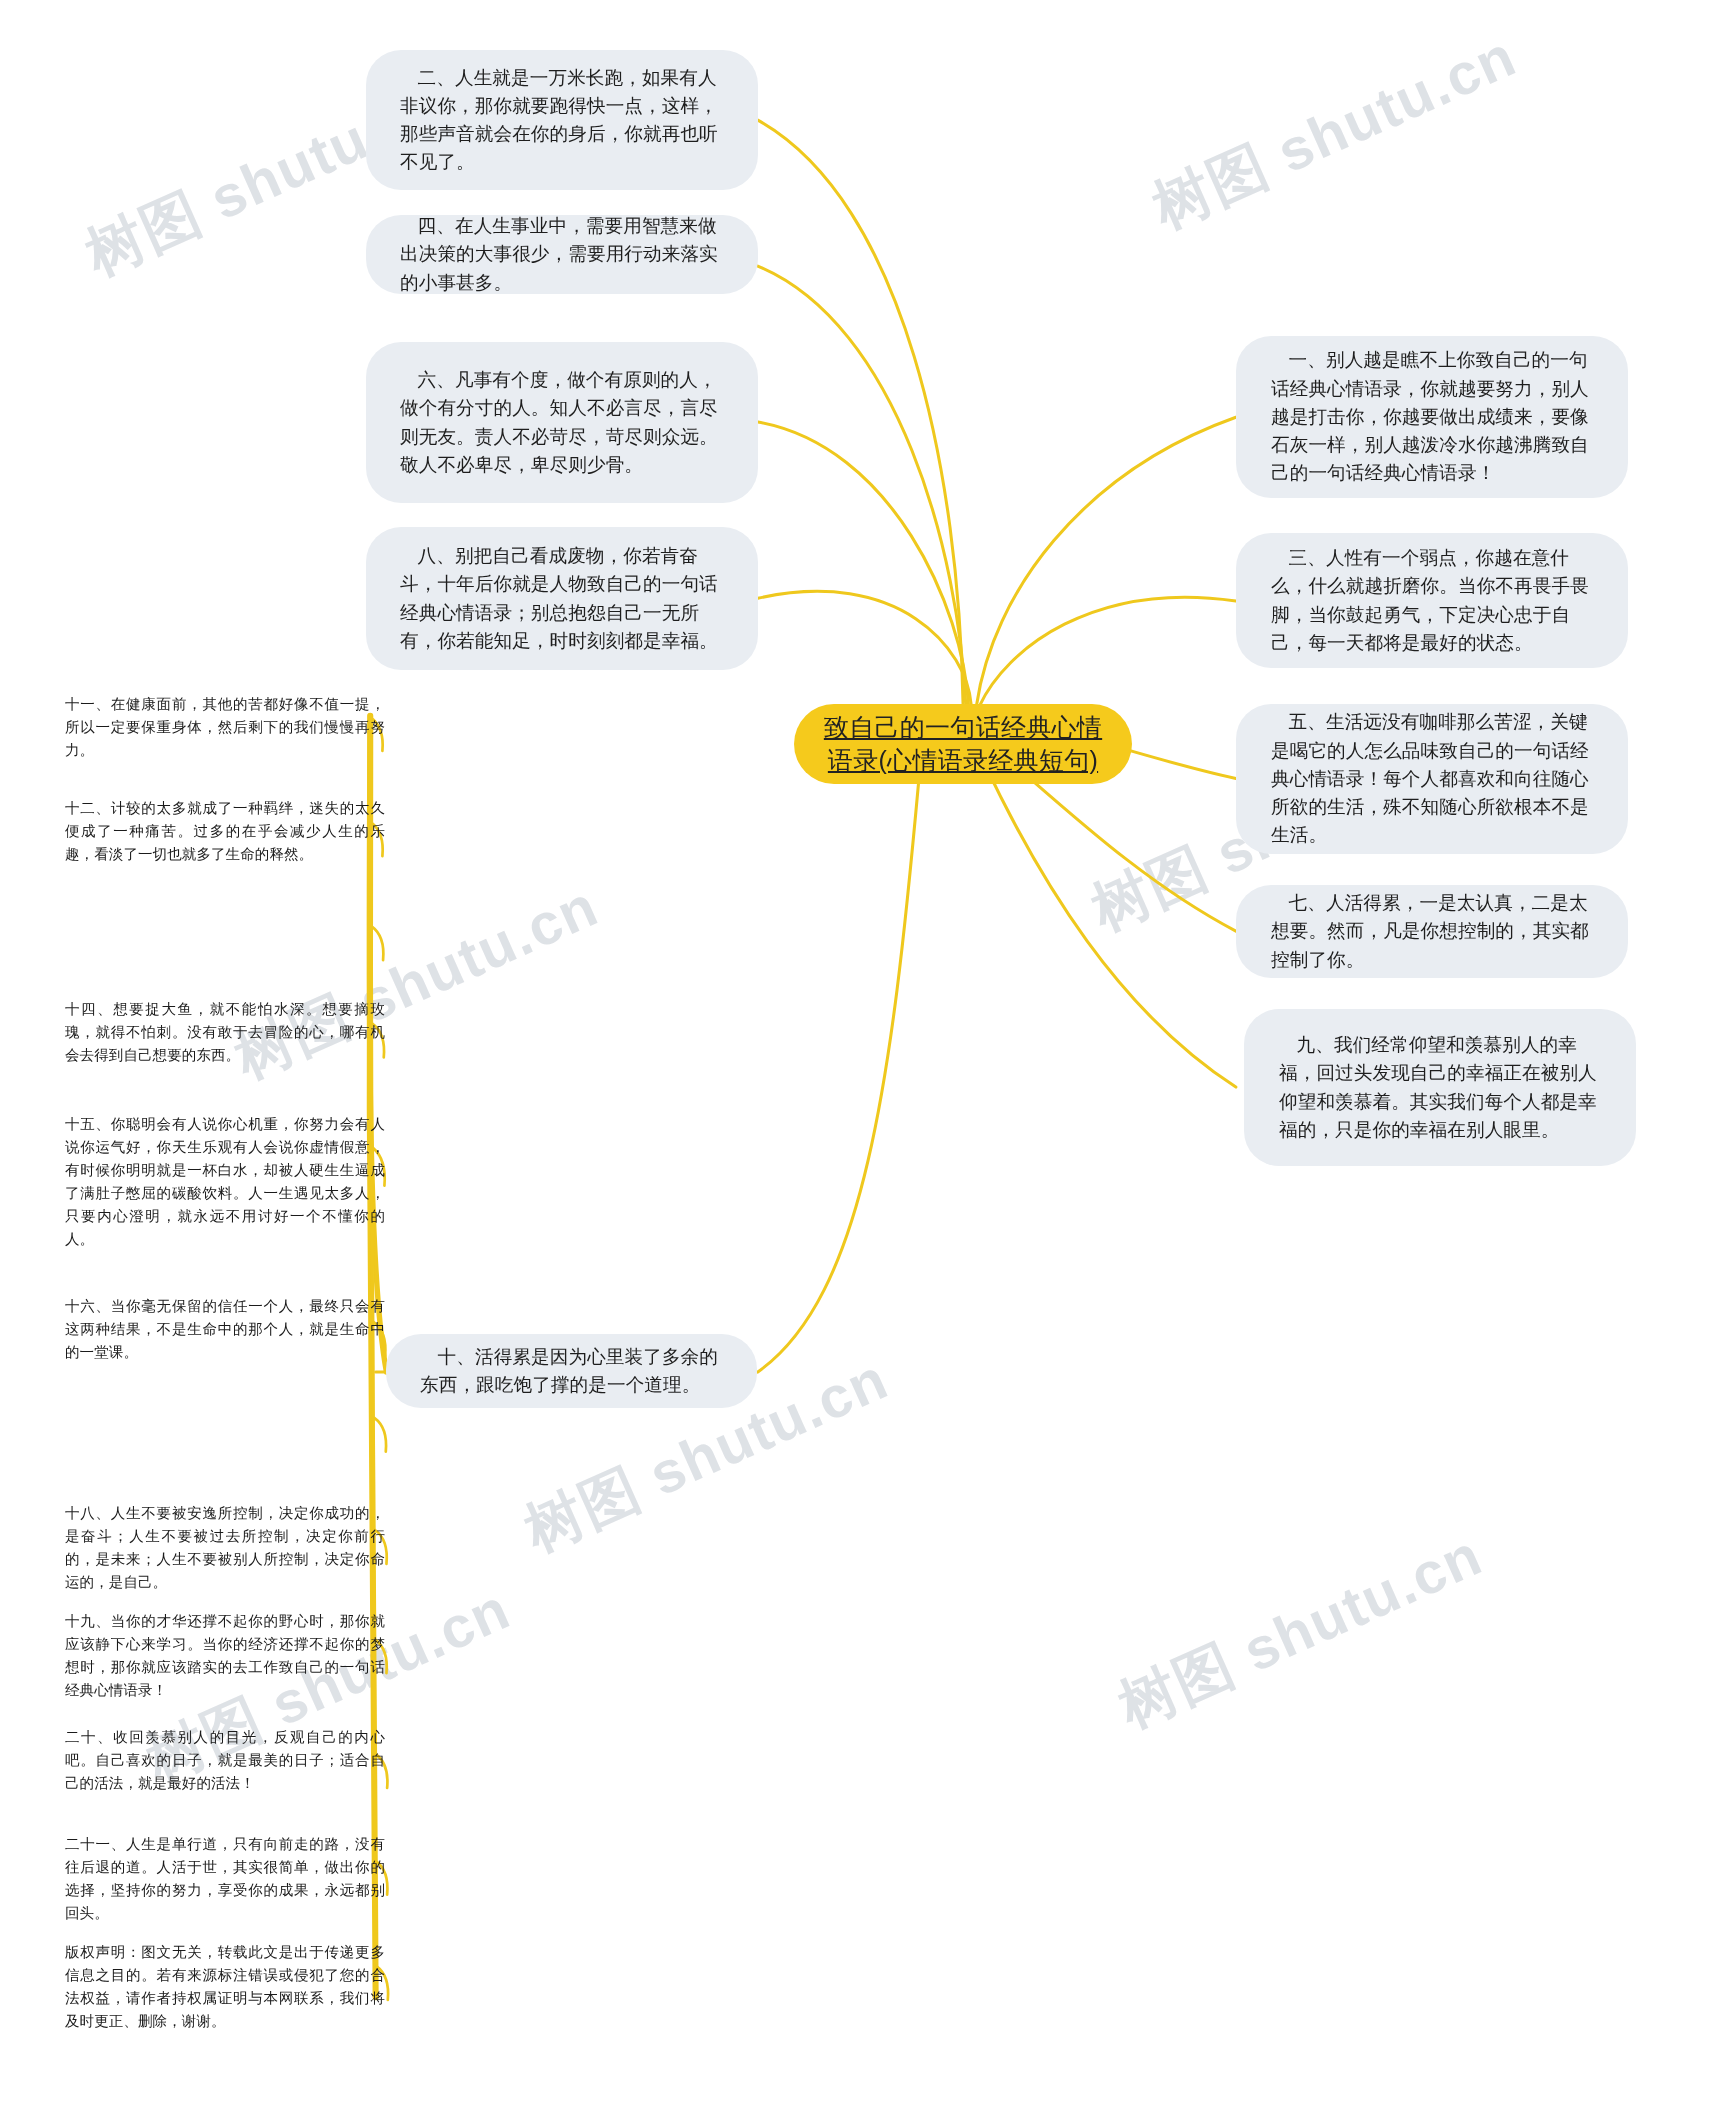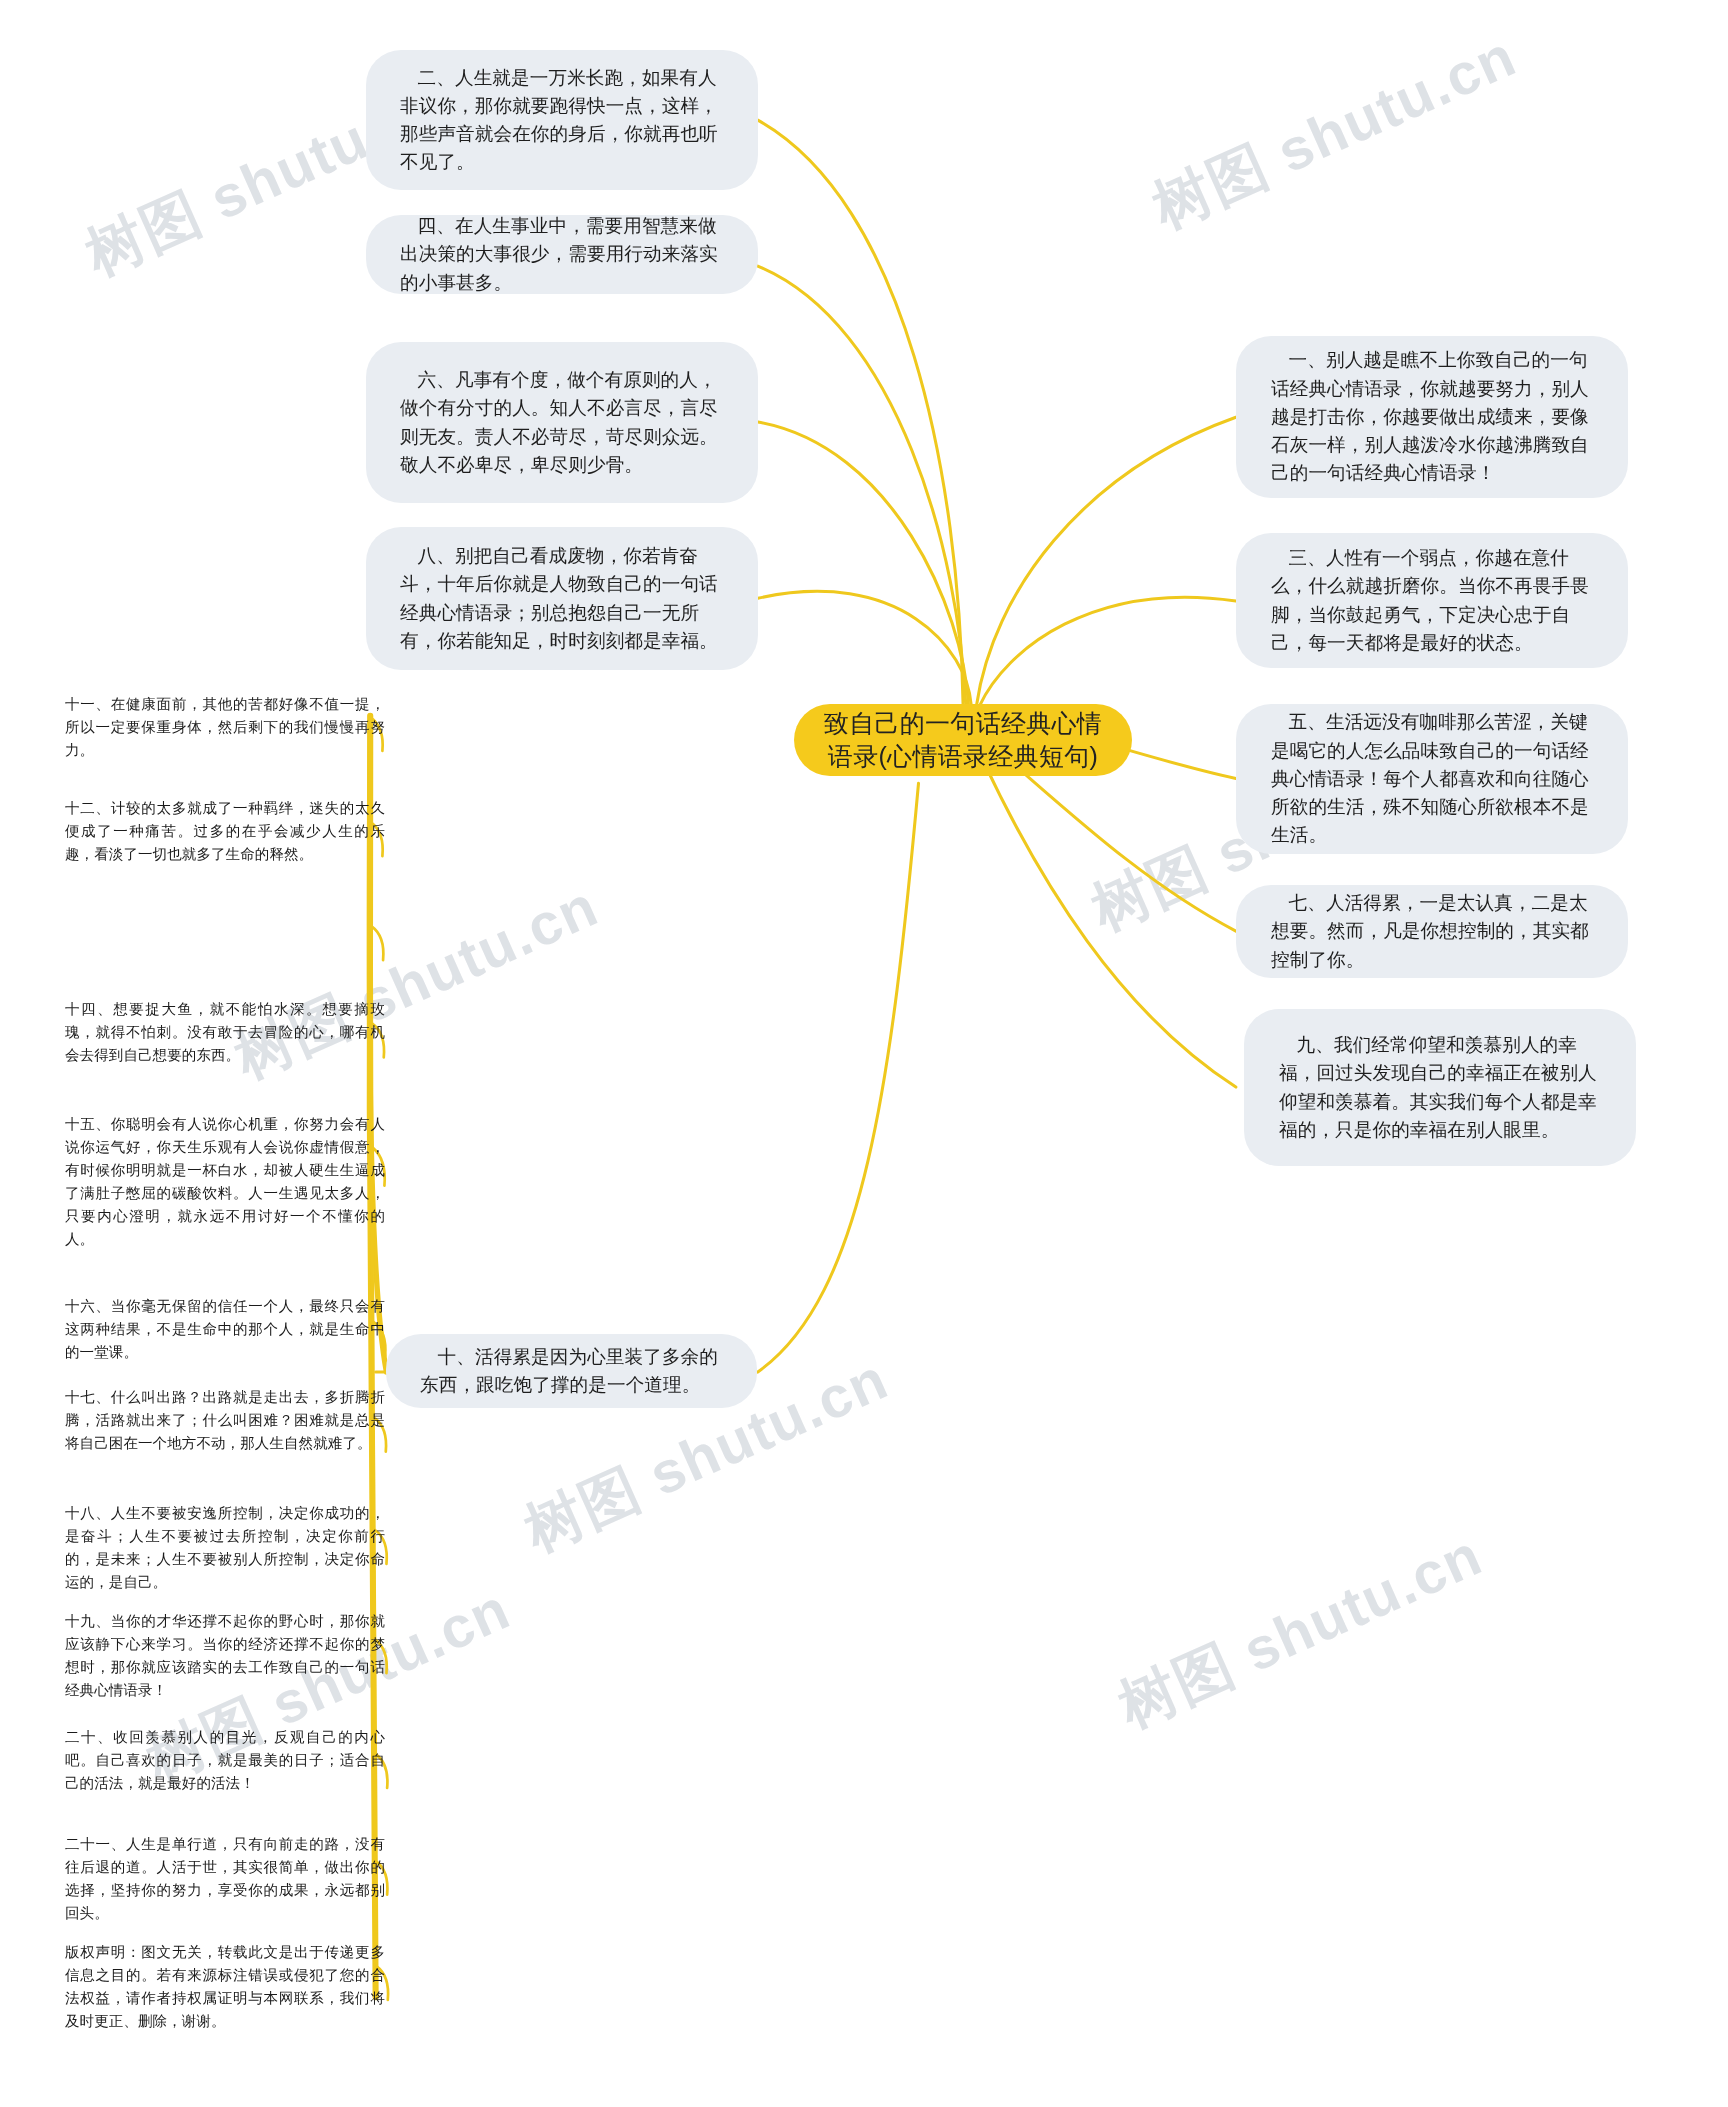--- a/index.html
+++ b/index.html
@@ -16,25 +16,25 @@
     letter-spacing:1.4px;white-space:nowrap;
     transform:rotate(-24deg);transform-origin:left top;
     pointer-events:none;user-select:none;opacity:.85;
   }
 
   
   #links{position:absolute;left:0;top:0;width:1729px;height:2108px;pointer-events:none;}
 
   
   #center-node{
-    position:absolute;left:794px;top:704px;width:338px;height:72px;
+    position:absolute;left:794px;top:704px;width:338px;height:80px;
     background:#f5ca1c;border-radius:41px;
     display:flex;align-items:center;justify-content:center;text-align:center;
     font-size:25px;line-height:1.32;color:#222;letter-spacing:0.3px;
-    box-sizing:border-box;padding:0 17.6px;
+    box-sizing:border-box;padding:0 17.6px;text-decoration:underline;
   }
 
   
   .bubble{
     position:absolute;background:#e9edf2;border-radius:35px;
     box-sizing:border-box;color:#1e1e1e;
     font-size:18.6px;line-height:1.52;letter-spacing:0.1px;
     display:flex;align-items:center;justify-content:flex-end;
   }
   .bubble > span{display:block;width:100%;}
@@ -164,21 +164,20 @@
   </div>
   <div class="bubble b-right" id="n9">
     <span>九、我们经常仰望和羡慕别人的幸福，回过头发现自己的幸福正在被别人仰望和羡慕着。其实我们每个人都是幸福的，只是你的幸福在别人眼里。</span>
   </div>
 
   <div class="note" id="p11"><span>十一、在健康面前，其他的苦都好像不值一提，所以一定要保重身体，然后剩下的我们慢慢再努力。</span></div>
   <div class="note" id="p12"><span>十二、计较的太多就成了一种羁绊，迷失的太久便成了一种痛苦。过多的在乎会减少人生的乐趣，看淡了一切也就多了生命的释然。</span></div>
   <div class="note" id="p14"><span>十四、想要捉大鱼，就不能怕水深。想要摘玫瑰，就得不怕刺。没有敢于去冒险的心，哪有机会去得到自己想要的东西。</span></div>
   <div class="note" id="p15"><span>十五、你聪明会有人说你心机重，你努力会有人说你运气好，你天生乐观有人会说你虚情假意，有时候你明明就是一杯白水，却被人硬生生逼成了满肚子憋屈的碳酸饮料。人一生遇见太多人，只要内心澄明，就永远不用讨好一个不懂你的人。</span></div>
   <div class="note" id="p16"><span>十六、当你毫无保留的信任一个人，最终只会有这两种结果，不是生命中的那个人，就是生命中的一堂课。</span></div>
-  <div class="note" id="p17"><span>十七、什么叫出路？出路就是走出去，多折腾折腾，活路就出来了；什么叫困难？困难就是总是将自己困在一个地方不动，那人生自然就难了。</span></div>
   <div class="note" id="p18"><span>十八、人生不要被安逸所控制，决定你成功的，是奋斗；人生不要被过去所控制，决定你前行的，是未来；人生不要被别人所控制，决定你命运的，是自己。</span></div>
   <div class="note" id="p19"><span>十九、当你的才华还撑不起你的野心时，那你就应该静下心来学习。当你的经济还撑不起你的梦想时，那你就应该踏实的去工作致自己的一句话经典心情语录！</span></div>
   <div class="note" id="p20"><span>二十、收回羡慕别人的目光，反观自己的内心吧。自己喜欢的日子，就是最美的日子；适合自己的活法，就是最好的活法！</span></div>
   <div class="note" id="p21"><span>二十一、人生是单行道，只有向前走的路，没有往后退的道。人活于世，其实很简单，做出你的选择，坚持你的努力，享受你的成果，永远都别回头。</span></div>
   <div class="note" id="pc"><span>版权声明：图文无关，转载此文是出于传递更多信息之目的。若有来源标注错误或侵犯了您的合法权益，请作者持权属证明与本网联系，我们将及时更正、删除，谢谢。</span></div>
 
 </div>
 
 
 </body></html>

